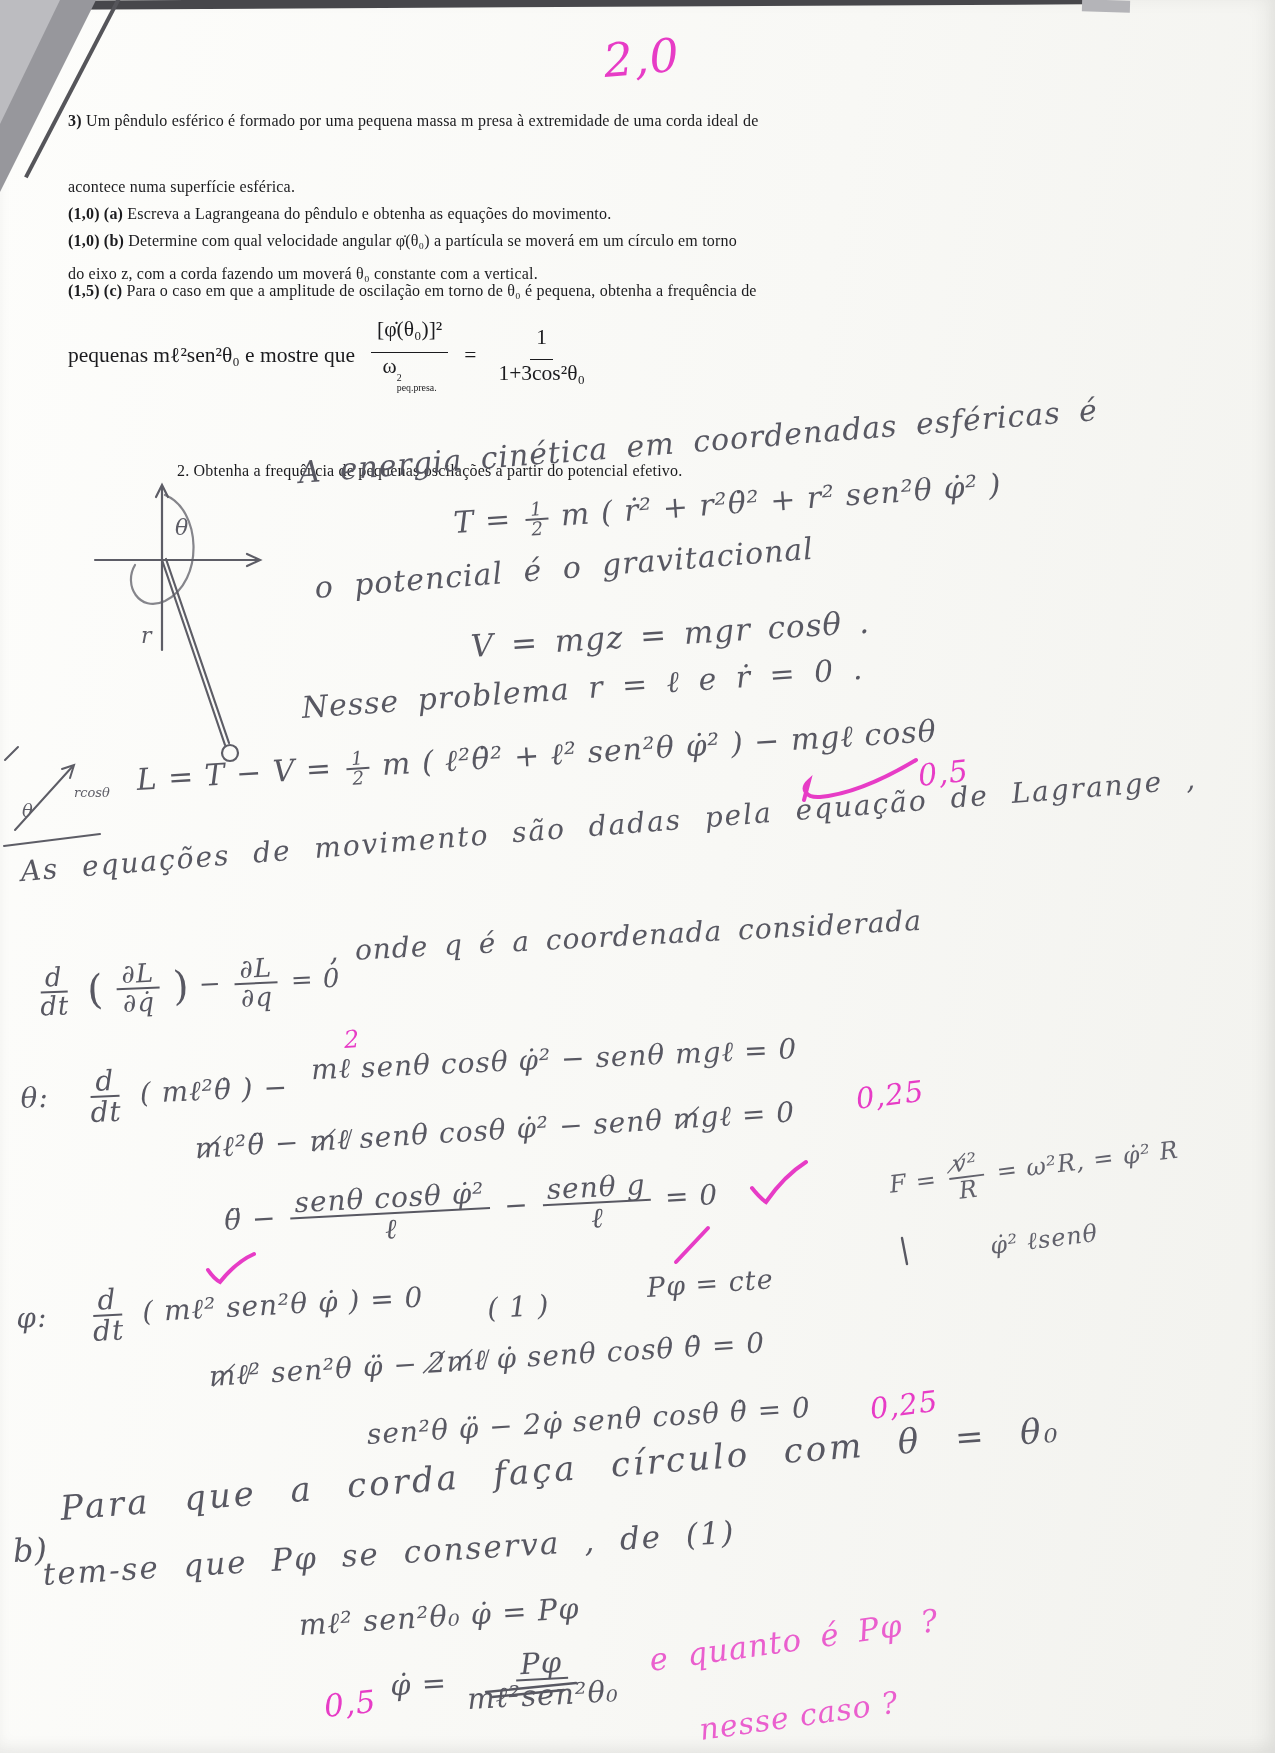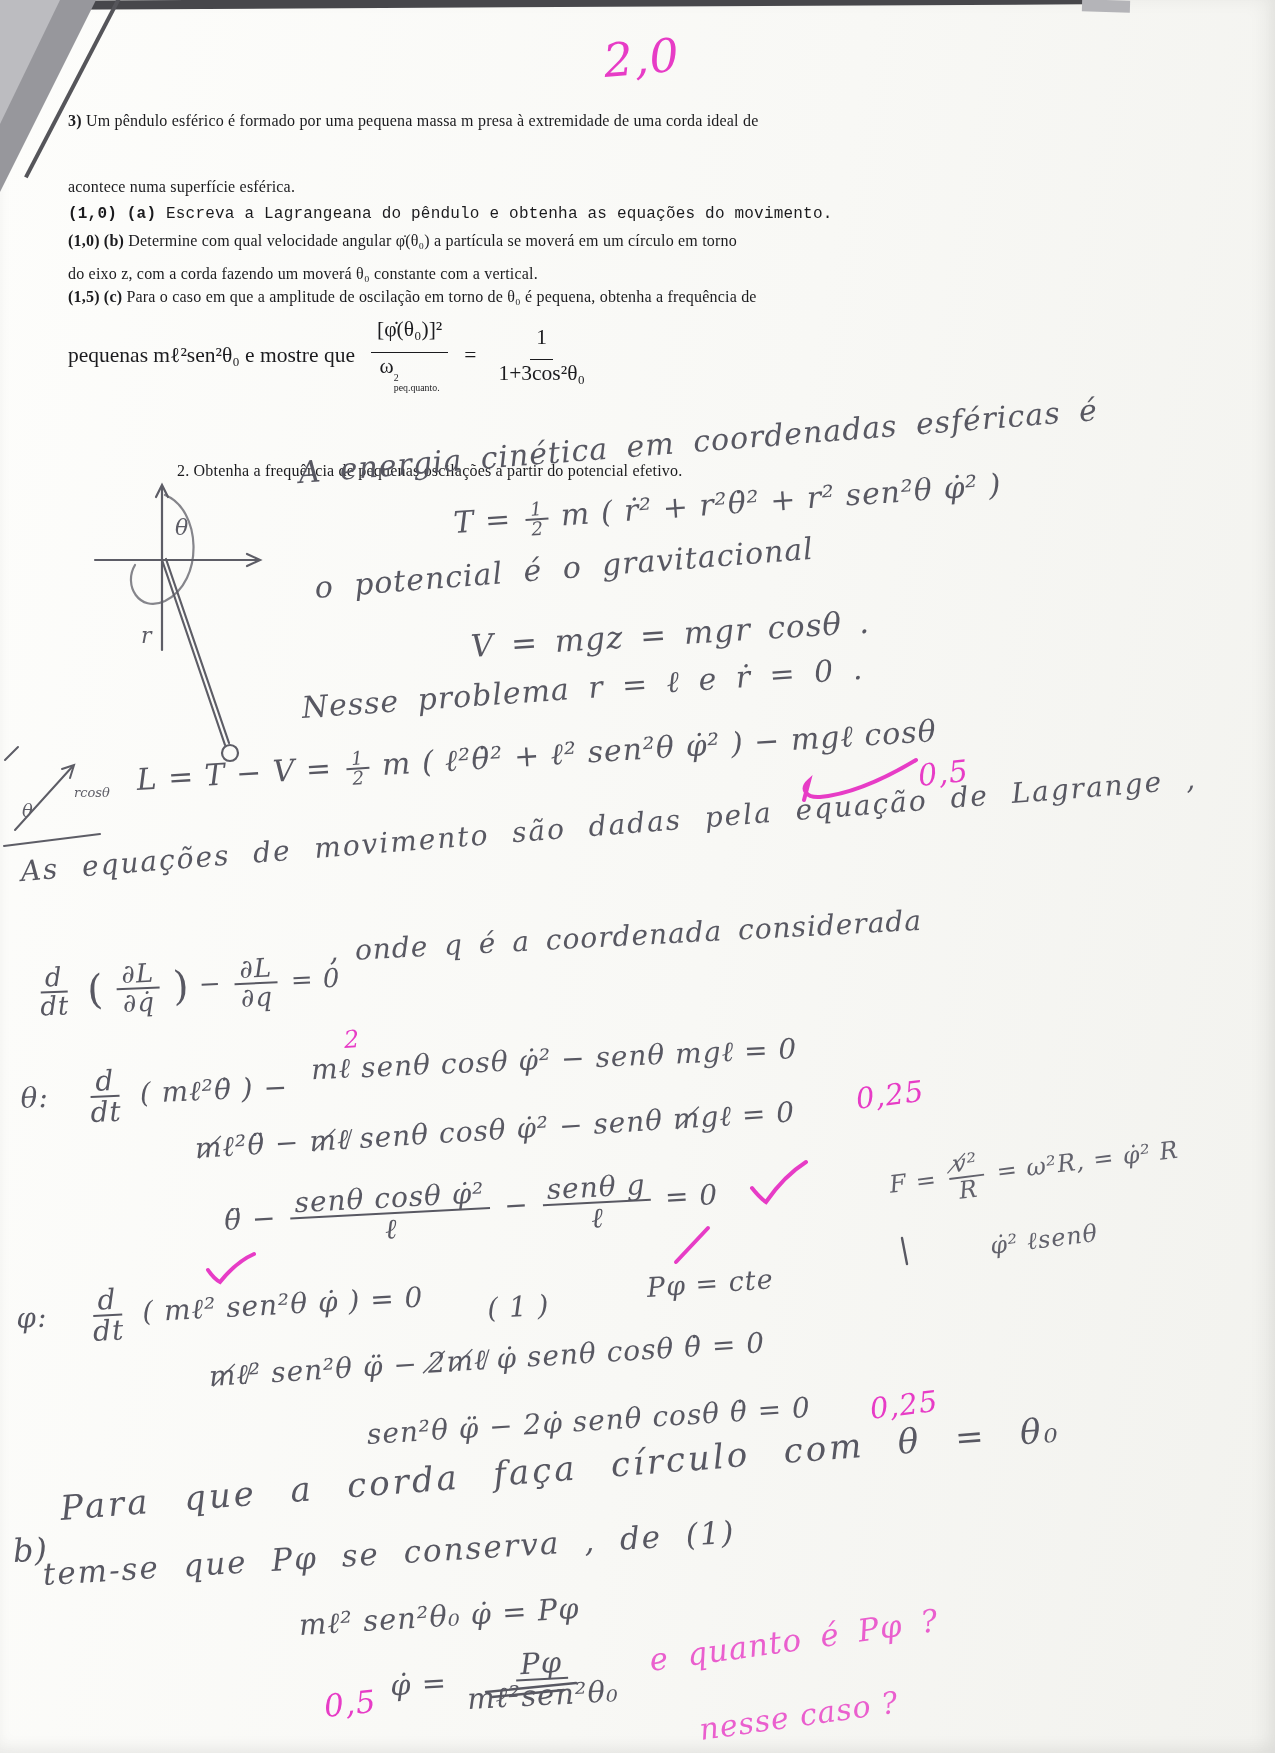--- a/index.html
+++ b/index.html
@@ -37,35 +37,35 @@
   <div class="artifact" style="left:1082px;top:0;width:48px;height:12px;background:#b4b4b8;transform:rotate(1.5deg);"></div>
   <div class="artifact" style="left:0;top:0;width:100px;height:200px;background:#97979c;clip-path:polygon(0 0,96px 0,0 192px);"></div>
   <div class="artifact" style="left:0;top:0;width:62px;height:126px;background:#bcbcc0;clip-path:polygon(0 0,60px 0,0 124px);"></div>
   <div class="artifact" style="left:-32px;top:80px;width:215px;height:4px;background:#55555a;transform:rotate(-62.5deg);"></div>
 
   <div class="hand pink abs" style="left:606px;top:34px;font-size:46px;transform:rotate(-5deg);">2,0</div>
 
   <div class="print" style="left:68px;top:112px;">
     <b>3)</b><span> Um pêndulo esférico é formado por uma pequena massa m presa à extremidade de uma corda ideal de</span></div>
   <div class="print" style="left:68px;top:178px;">acontece numa superfície esférica.</div>
-  <div class="print" style="left:68px;top:205px;font-family:Liberation Mono, monospace;">
+  <div class="print" style="left:68px;top:205px;">
     <b>(1,0) (a)</b><span> Escreva a Lagrangeana do pêndulo e obtenha as equações do movimento.</span></div>
   <div class="print" style="left:68px;top:232px;">
     <b>(1,0) (b)</b><span> Determine com qual velocidade angular φ̇(θ₀) a partícula se moverá em um círculo em torno</span></div>
   <div class="print" style="left:68px;top:265px;">do eixo z, com a corda fazendo um moverá θ₀ constante com a vertical.</div>
-  <div class="print" style="left:68px;top:288px;">
+  <div class="print" style="left:68px;top:282px;">
     <b>(1,5) (c)</b><span> Para o caso em que a amplitude de oscilação em torno de θ₀ é pequena, obtenha a frequência de</span></div>
 
   <div class="formula-row" style="left:68px;top:318px;">
     <span>pequenas mℓ²sen²θ₀ e mostre que</span>
     <span class="pfrac">
       <span class="num">[φ̇(θ₀)]²</span>
       <span class="den"><span>ω</span><span class="supsub">
             <sup>2</sup>
-            <sub>peq.quanto.</sub>
+            <sub>peq.presa.</sub>
           </span></span>
     </span>
     <span>=</span>
     <span class="pfrac">
       <span class="num">1</span>
       <span class="den">1+3cos²θ₀</span>
     </span>
   </div>
 
   <div class="print" style="left:177px;top:462px;">2. Obtenha a frequência de pequenas oscilações a partir do potencial efetivo.</div>

